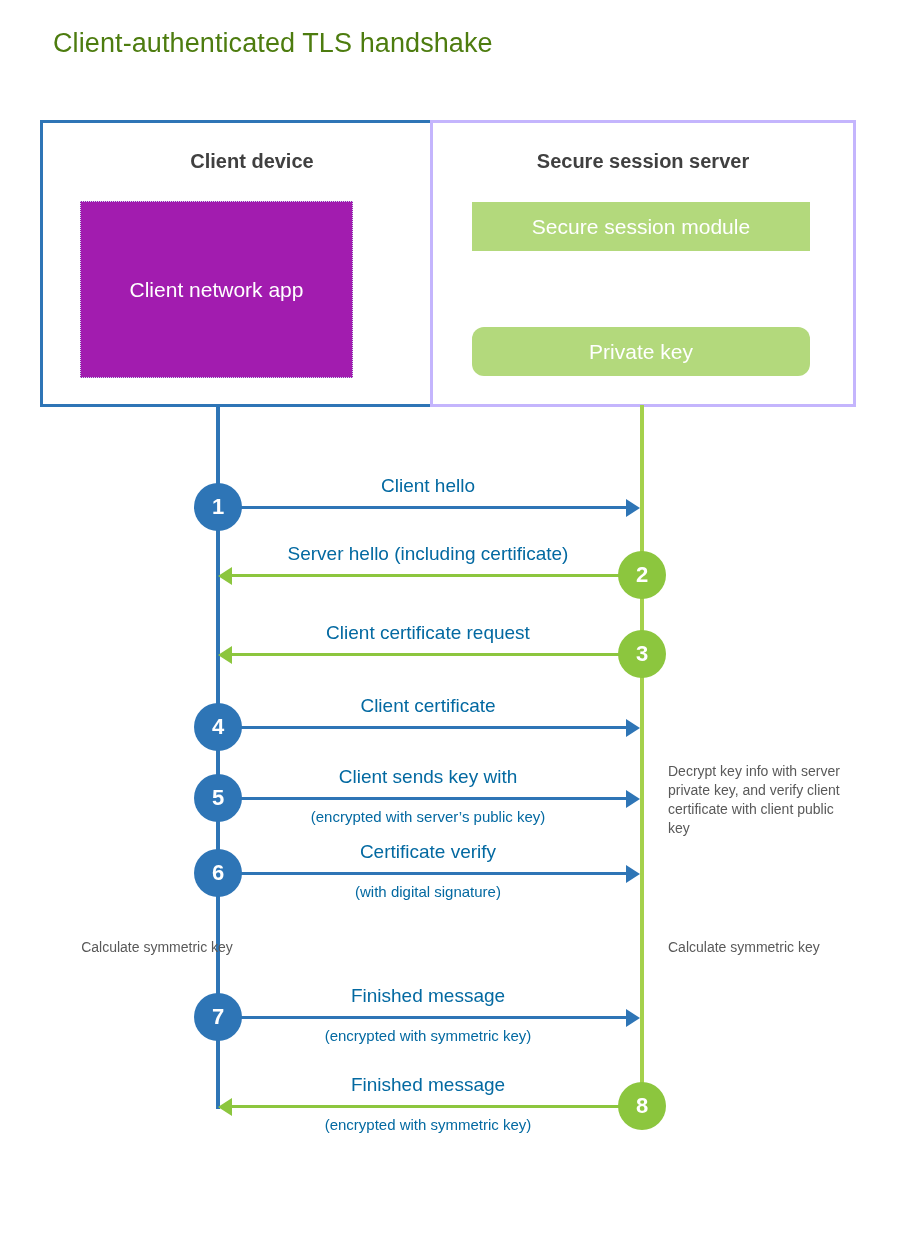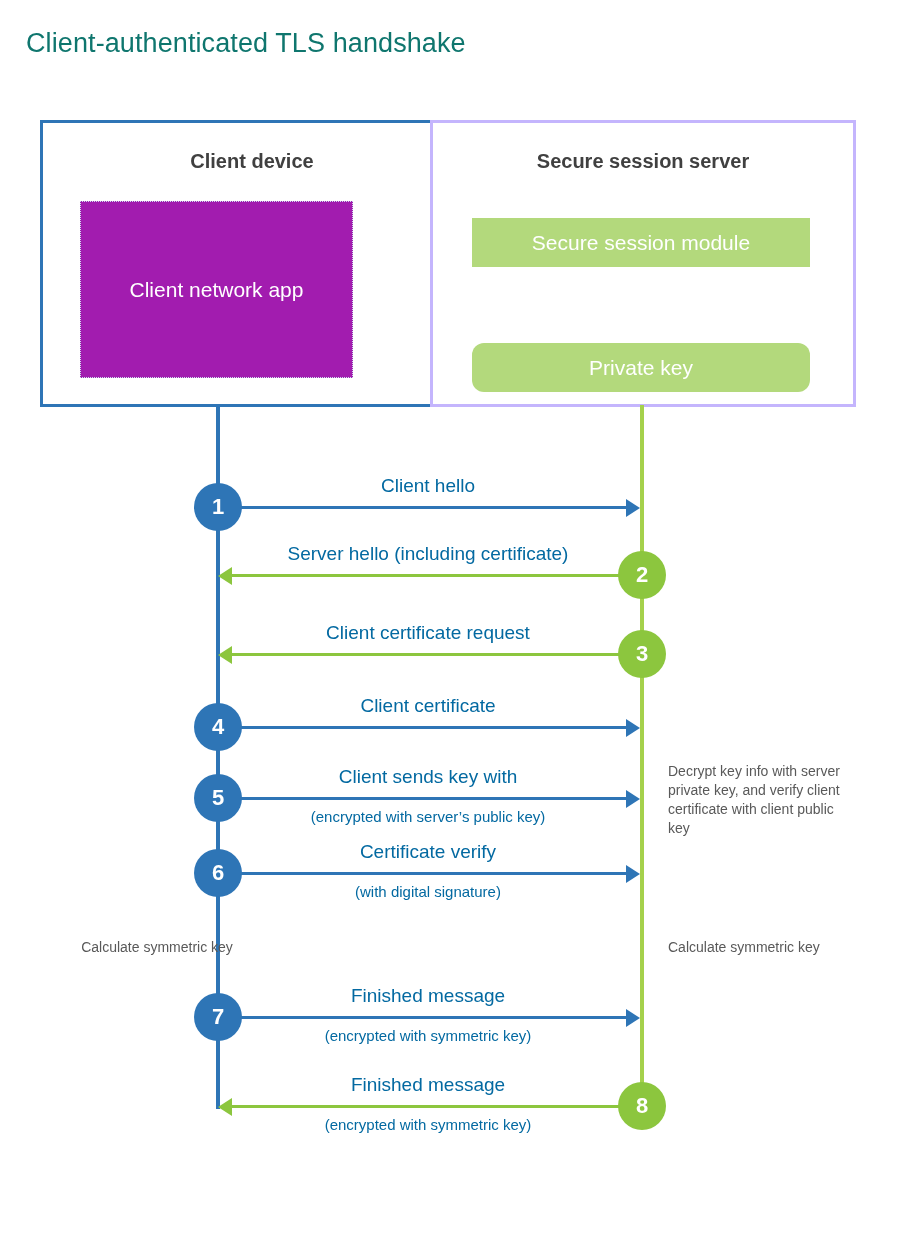--- a/index.html
+++ b/index.html
@@ -12,25 +12,25 @@
     height: 1256px;
     position: relative;
     font-family: "Liberation Sans", "DejaVu Sans", sans-serif;
     color: #595959;
     overflow: hidden;
   }
 
   
   #diagram-title {
     position: absolute;
-    left: 26px;
+    left: 53px;
     top: 28px;
     font-size: 27px;
     font-weight: 400;
-    color: #0f766e;
+    color: #4d7c0f;
     letter-spacing: 0.1px;
     white-space: nowrap;
   }
 
   
   .entity-box {
     position: absolute;
     background: #ffffff;
     box-sizing: border-box;
   }
@@ -85,21 +85,20 @@
     left: 39px;
     width: 338px;
     height: 49px;
     background: #b3d97c;
     display: flex;
     align-items: center;
     justify-content: center;
     color: #ffffff;
     font-size: 21px;
     font-weight: 400;
-    margin-top: 16px;
   }
   #server-bar-0 { top: 79px; }
   #server-bar-1 { top: 142px; }
   #server-bar-2 { top: 204px; border-radius: 12px; }
 
   
   .lifeline {
     position: absolute;
     width: 4px;
   }

